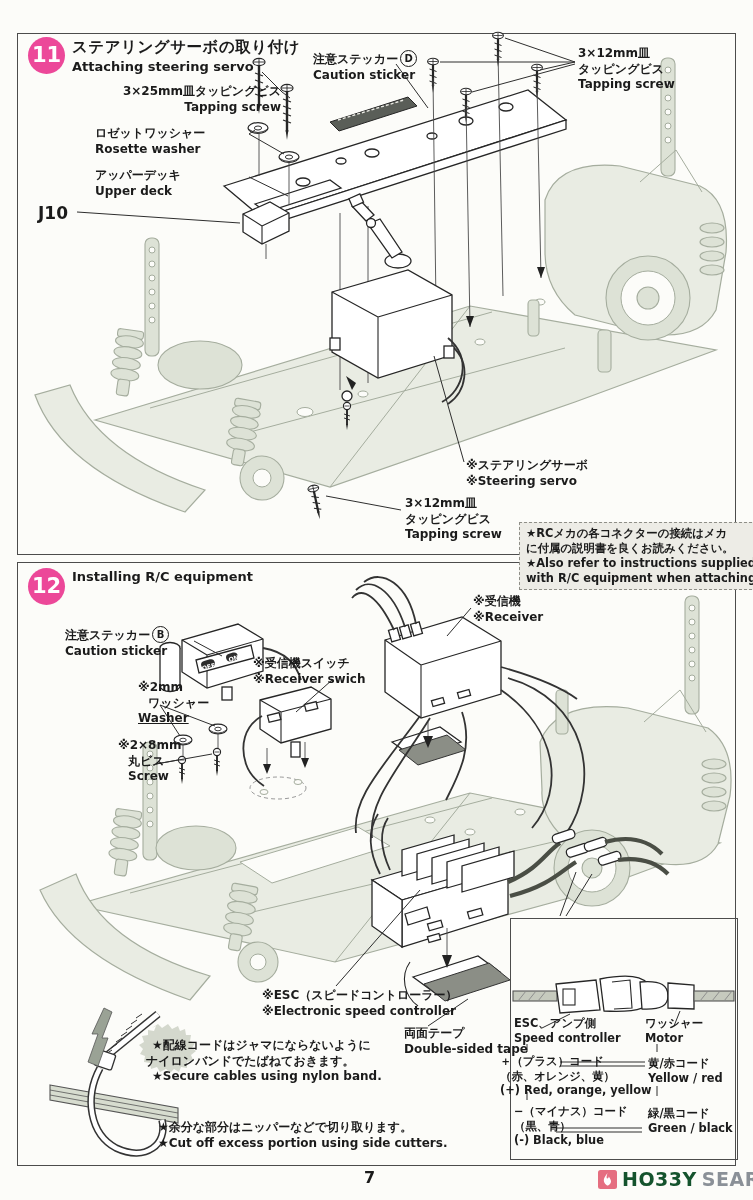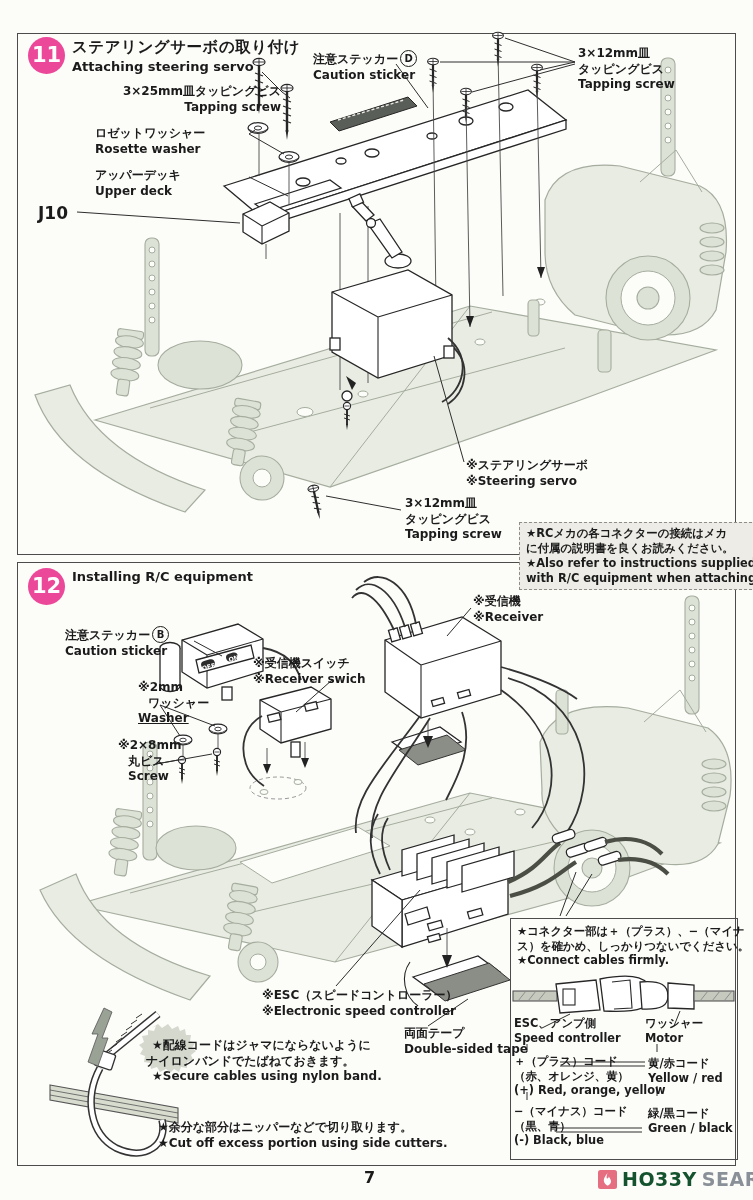--- a/index.html
+++ b/index.html
@@ -478,34 +478,29 @@
     <span>両面テープ</span><br>
     <span class="en">Double-sided tape</span>
   </div>
 
   <div class="lbl" style="left:158px;top:1120px;">
     <span>★余分な部分はニッパーなどで切り取ります。</span><br>
     <span class="en">★Cut off excess portion using side cutters.</span>
   </div>
 
   <div class="connbox" style="left:510px;top:918px;width:226px;height:240px;background:transparent;"></div>
-  <div class="lbl small" style="left:517px;top:924px;">
-    <span>★コネクター部は＋（プラス）、−（マイナ</span><br>
-    <span>ス）を確かめ、しっかりつないでください。</span><br>
-    <span>★Connect cables firmly.</span>
-  </div>
   <div class="lbl small" style="left:514px;top:1016px;">
     <span>ESC、アンプ側</span><br>
     <span>Speed controller</span>
   </div>
   <div class="lbl small" style="left:645px;top:1016px;">
     <span>ワッシャー</span><br>
     <span>Motor</span>
   </div>
-  <div class="lbl small" style="left:514px;top:1054px;">
+  <div class="lbl small" style="left:500px;top:1054px;">
     <span>＋（プラス）コード</span><br>
     <span>（赤、オレンジ、黄）</span><br>
     <span>(+) Red, orange, yellow</span>
   </div>
   <div class="lbl small" style="left:648px;top:1056px;">
     <span>黄/赤コード</span><br>
     <span>Yellow / red</span>
   </div>
   <div class="lbl small" style="left:514px;top:1104px;">
     <span>−（マイナス）コード</span><br>

